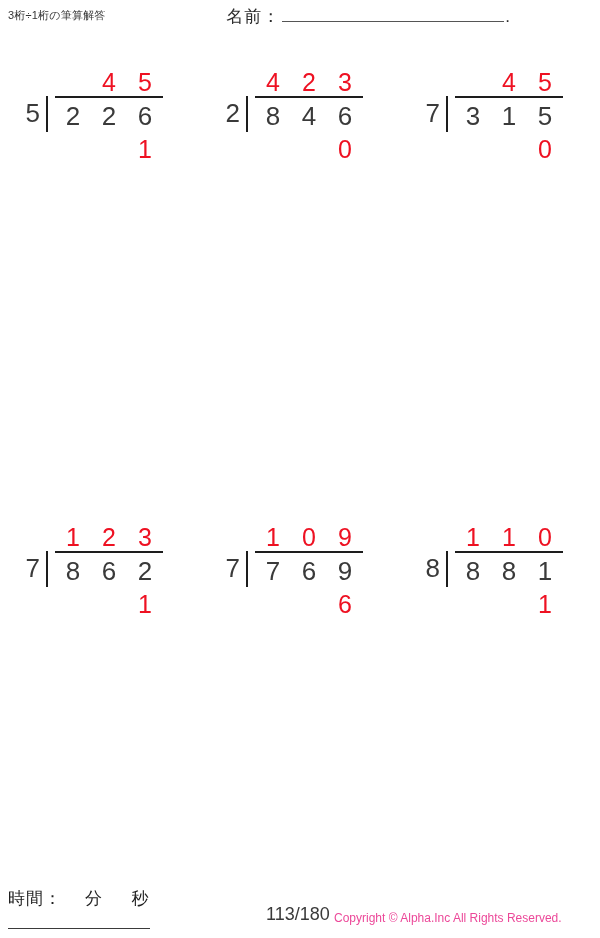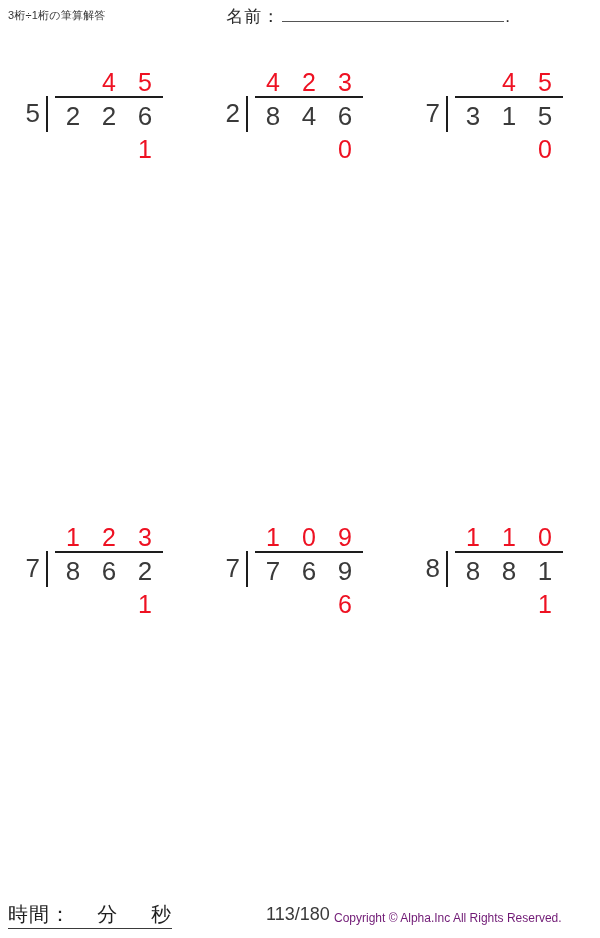--- a/index.html
+++ b/index.html
@@ -161,40 +161,40 @@
     position: absolute;
     left: 0;
     bottom: 0;
     width: 600px;
     height: 46px;
   }
   .time-block {
     position: absolute;
     left: 8px;
     bottom: 9px;
-    font-size: 20px;
+    font-size: 17px;
     color: #1f1f1f;
     border-bottom: 1.4px solid #3a3a3a;
-    padding-bottom: 0;
+    padding-bottom: 18px;
     letter-spacing: 1px;
     white-space: pre;
   }
   .page-number {
     position: absolute;
     left: 266px;
     bottom: 13px;
     font-size: 18px;
     color: #3a3a3a;
   }
   .copyright {
     position: absolute;
     left: 334px;
     bottom: 13px;
     font-size: 12px;
-    color: #701a75;
+    color: #ec4899;
     white-space: nowrap;
   }
 </style>
 </head>
 <body>
 
 <div class="header">
   <div class="worksheet-title">3桁÷1桁の筆算解答</div>
 
   <div class="name-block">

